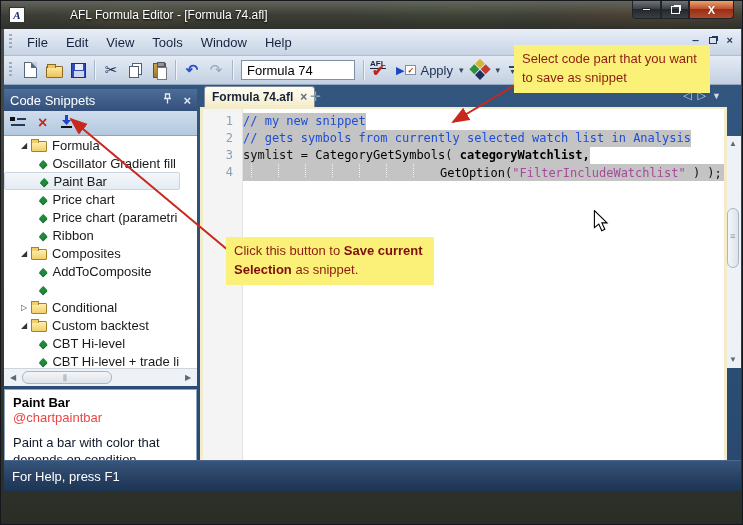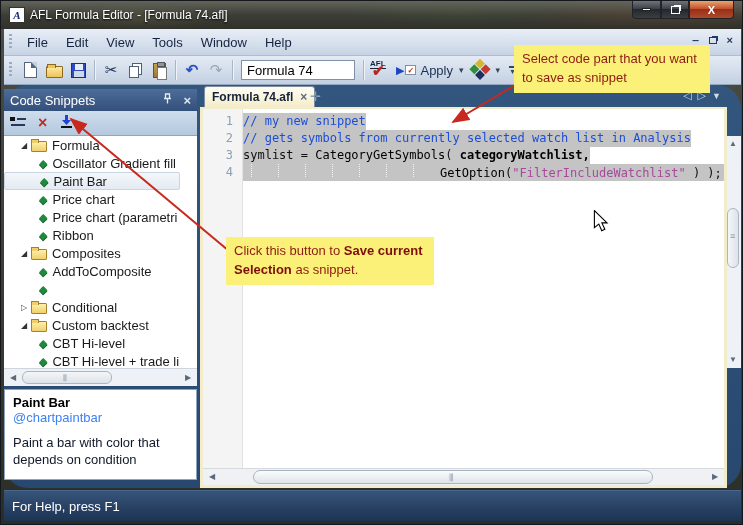--- a/index.html
+++ b/index.html
@@ -10,21 +10,21 @@
   
   .titlebar { position:absolute; left:0; top:0; width:100%; height:28px;
     background:linear-gradient(180deg,rgba(130,132,120,.55),rgba(60,62,52,.35) 50%,rgba(30,32,26,.45)),
                radial-gradient(120px 20px at 18% 60%, rgba(120,110,80,.45), transparent 70%),
                radial-gradient(160px 22px at 62% 40%, rgba(70,90,60,.4), transparent 70%),
                radial-gradient(200px 24px at 88% 50%, rgba(140,80,50,.35), transparent 70%),
                #3c3e37;
     display:flex; align-items:center; }
   .app-icon { width:16px; height:16px; background:#fdfdfd; border:1px solid #333; margin:0 5px 0 8px;
     display:flex; align-items:center; justify-content:center; font:italic bold 11px "Liberation Serif",serif; color:#1a2b7a; }
-  .title-text { color:#fff; font-size:12px; text-shadow:0 1px 2px #000; }
+  .title-text { color:#fff; font-size:12px; text-shadow:0 1px 2px #000;margin-left:40px; }
   .winbtns { position:absolute; top:0; right:8px; display:flex; }
   .wbtn { height:18px; border:1px solid #202428; border-top:none; display:flex; align-items:center; justify-content:center;
     background:linear-gradient(180deg,#6e747b,#3c4147 45%,#24282c 50%,#3a3f44); color:#fff; font-size:10px; }
   .wbtn.min { width:29px; border-radius:0 0 0 4px; }
   .wbtn.max { width:28px; }
   .wbtn.close { width:45px; border-radius:0 0 4px 0;
     background:linear-gradient(180deg,#e8a66d,#c4502f 45%,#96301a 50%,#b0482a); font-weight:bold; font-size:11px; }
   .glyph-min { display:block; width:9px; height:3px; background:#fff; border:1px solid #222; }
   .glyph-restore { display:block; width:9px; height:8px; border:1px solid #fff; box-shadow:2px -2px 0 -1px #fff; background:transparent; }
   
@@ -65,21 +65,21 @@
   .apply-box { width:11px; height:10px; background:#fff; border:1px solid #8191a5; font-size:8px; color:#c02418; line-height:9px; text-align:center; font-weight:bold; }
   .apply-label { font-size:13px; color:#1d2f52; margin:0 3px 0 4px; }
   .caret { font-size:9px; color:#33475e; margin:0 3px; }
   .logo-diamond { width:16px; height:16px; transform:rotate(45deg); display:grid; grid-template:7px 7px / 7px 7px; gap:1px; margin:0 3px; }
   .logo-diamond i { display:block; }
   .ld1{background:#d9b430;} .ld2{background:#c23b2e;} .ld3{background:#2f8f3c;} .ld4{background:#1d2f5e;}
   .overflow-btn { display:flex; flex-direction:column; align-items:center; margin-left:6px; color:#33475e; }
   .overflow-btn b { width:7px; height:2px; background:#33475e; margin-bottom:1px; }
   .overflow-btn span { font-size:8px; line-height:5px; }
   
-  .main { position:absolute; left:3px; top:84px; width:737px; height:403px; background:linear-gradient(180deg,#33567f,#28486f);border-radius:24px; }
+  .main { position:absolute; left:3px; top:84px; width:737px; height:403px; background:linear-gradient(180deg,#33567f,#28486f); }
   
   .panel-header { position:absolute; left:0; top:4px; width:193px; height:22px;
     background:linear-gradient(180deg,#4d6c98,#33507b); color:#fff; font-size:13px;
     display:flex; align-items:center; padding:0 6px; }
   .panel-header .spacer { flex:1; }
   .pin-icon svg, .panel-x { opacity:.95; }
   .panel-x { color:#e8eef5; font-size:13px; font-weight:bold; margin-left:10px; }
   .panel-toolbar { position:absolute; left:0; top:26px; width:193px; height:25px;
     background:linear-gradient(180deg,#cfdded,#b4c8de); border-bottom:1px solid #8fa5bd;
     display:flex; align-items:center; padding-left:6px; gap:12px; }
@@ -96,21 +96,21 @@
   .vscroll { position:absolute; right:0; top:51px; width:17px; height:232px; background:#eef1f5; border-left:1px solid #cdd5de; }
   .vscroll .arr { position:absolute; left:0; width:16px; height:16px; font-size:8px; color:#5a6a7c; text-align:center; line-height:16px; }
   .vthumb { position:absolute; left:2px; top:72px; width:12px; height:60px; background:linear-gradient(90deg,#f4f6f8,#dde3ea); border:1px solid #aab6c4; border-radius:6px; }
   .vthumb::after { content:"≡"; position:absolute; left:2px; top:22px; font-size:9px; color:#8795a6; }
   .hscroll { position:absolute; left:0; top:283px; width:193px; height:18px; background:#eef1f5; border-top:1px solid #cdd5de; }
   .hscroll .arr { position:absolute; top:1px; width:16px; height:16px; font-size:8px; color:#5a6a7c; text-align:center; line-height:16px; }
   .hthumb { position:absolute; left:18px; top:2px; width:90px; height:13px; background:linear-gradient(180deg,#f4f6f8,#dde3ea); border:1px solid #aab6c4; border-radius:6px; }
   .hthumb::after { content:"⦀"; position:absolute; left:40px; top:1px; font-size:9px; color:#8795a6; letter-spacing:1px; }
   .desc-panel { position:absolute; left:0; top:304px; width:193px; height:91px; background:#fff; border:1px solid #8fa5bd; padding:5px 8px; }
   .desc-title { font-weight:bold; font-size:13px; color:#000; }
-  .desc-tag { font-size:13px; color:#3b82f6; }
+  .desc-tag { font-size:13px; color:#ef4444; }
   .desc-body { font-size:13px; color:#101828; margin-top:9px; line-height:17px; width:160px; }
   
   .tabbar { position:absolute; left:196px; top:0; width:527px; height:22px; }
   .tab { position:absolute; left:4px; top:1px; height:21px; padding:0 7px; display:flex; align-items:center; gap:7px;
     background:linear-gradient(180deg,#fffdf2,#f4ecca); border:1px solid #7d8da2; border-bottom:none; border-radius:3px 3px 0 0;
     font-size:12px; font-weight:bold; color:#15223c; }
   .tab-x { color:#5c6a7c; font-weight:bold; font-size:12px; }
   .tab-plus { position:absolute; left:110px; top:4px; color:#8ba0b6; font-size:13px; }
   .tab-nav { position:absolute; right:6px; top:4px; color:#cfdbe8; font-size:11px; display:flex; gap:6px; align-items:center; }
   .tab-nav .dn { font-size:9px; }
@@ -125,21 +125,21 @@
   .code-text.fill { flex:1; }
   .tk-comment { color:#1d4ed8; } .tk-func { color:#000000; } .tk-plain { color:#101010; }
   .tk-bold { color:#000; font-weight:bold; } .tk-string { color:#a8499c; }
   .tab-guide { display:inline-block; width:27px; height:13px; border-left:1px dotted #f4f4f4; }
   .tab-lead { display:inline-block; width:8px; }
   .ed-hscroll { position:absolute; left:0; right:0; bottom:0; height:17px; background:#f0f1f4; border-top:1px solid #d6dae0; }
   .ed-hscroll .arr { position:absolute; top:0; width:16px; height:16px; font-size:8px; color:#5a6a7c; text-align:center; line-height:16px; }
   .ed-hthumb { position:absolute; left:50px; top:1px; width:400px; height:14px; background:linear-gradient(180deg,#fafbfc,#dfe4ea); border:1px solid #a8b4c2; border-radius:7px; }
   .ed-hthumb::after { content:"⦀"; position:absolute; left:195px; top:1px; font-size:10px; color:#8795a6; }
   
-  .statusbar { position:absolute; left:3px; top:489px; width:737px; height:31px;
+  .statusbar { position:absolute; left:3px; top:459px; width:737px; height:31px;
     background:linear-gradient(180deg,#37547a,#243d5e 70%,#1d3554); color:#fff; font-size:13px;
     display:flex; align-items:center; padding:12px 8px; border-top:1px solid #4a668c;text-align:right; }
   .sb-right { margin-left:auto; display:flex; align-items:center; gap:8px; }
   .sb-cap { color:#7e8fa5; }
   .sb-div { width:1px; height:16px; background:#152638; box-shadow:1px 0 0 #44618a; }
   .sb-grip { width:12px; height:12px; margin-left:4px;
     background:radial-gradient(circle at 2px 10px,#8fa3bd 1px,transparent 1.5px),
                radial-gradient(circle at 6px 10px,#8fa3bd 1px,transparent 1.5px),
                radial-gradient(circle at 10px 10px,#8fa3bd 1px,transparent 1.5px),
                radial-gradient(circle at 6px 6px,#8fa3bd 1px,transparent 1.5px),

